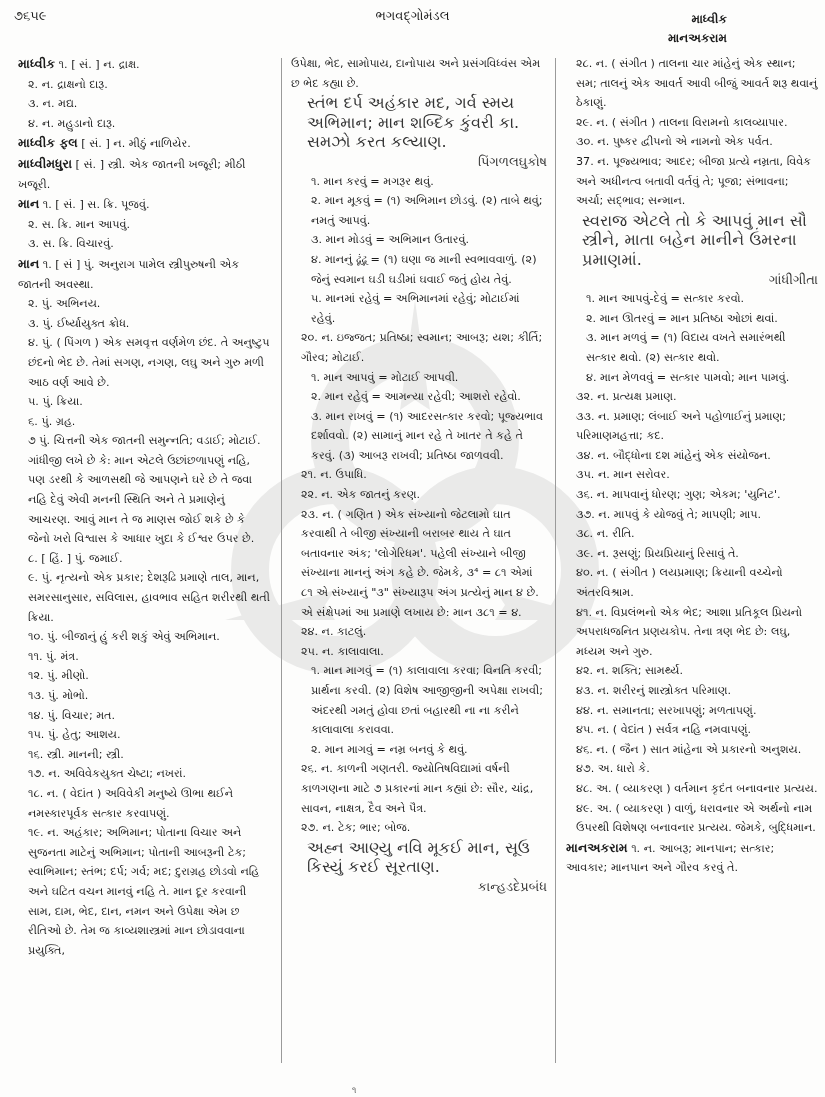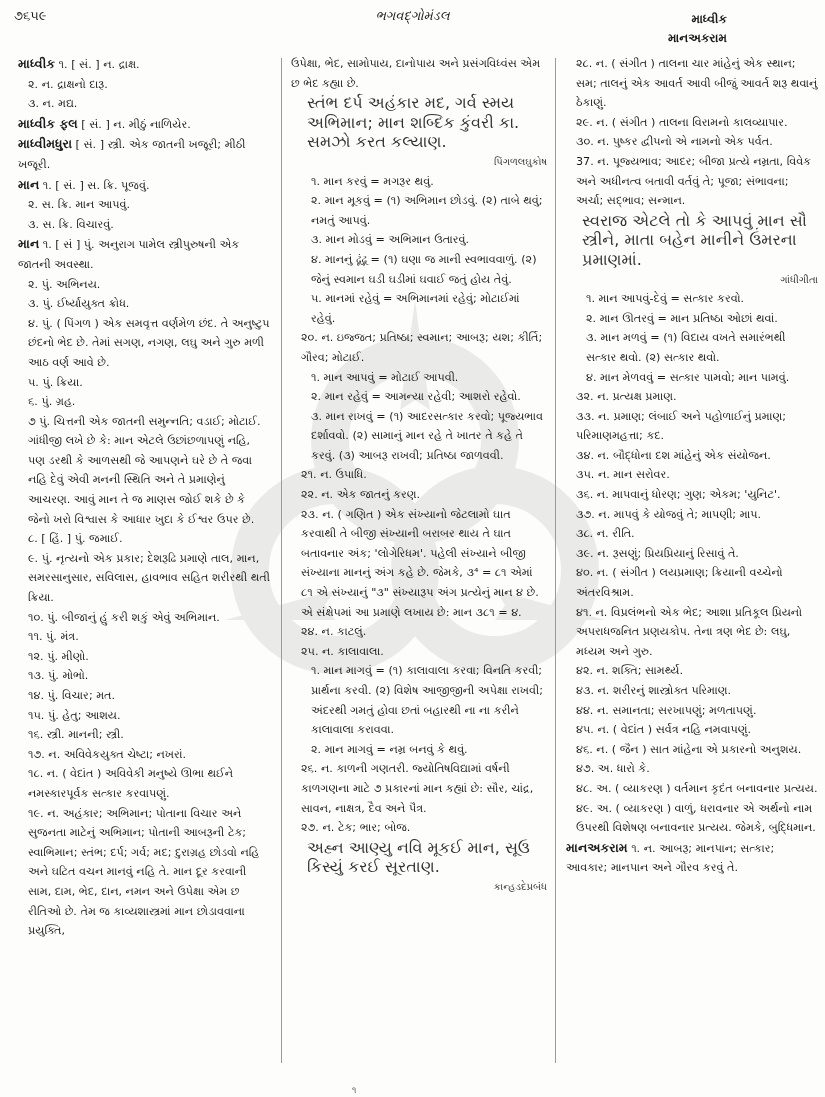--- a/index.html
+++ b/index.html
@@ -7,38 +7,38 @@
     width: 825px; height: 1097px; position: relative; overflow: hidden;
     font-family: "DejaVu Sans", sans-serif; color: #1a1a1a;
   }
   .page { position: absolute; inset: 0; background: #fdfdfc; }
   .watermark {
     position: absolute; left: 215px; top: 290px; width: 400px; height: 420px;
     pointer-events: none; opacity: 0.07;
   }
   .header { position: absolute; left: 0; top: 0; width: 737px; height: 60px; }
   .page-num { position: absolute; left: 14px; top: 8px; font-size: 13px; }
-  .running-title { position: absolute; left: 0; width: 825px; top: 8px; text-align: center; font-size: 13px; font-style: italic; }
+  .running-title { position: absolute; left: 0; width: 825px; top: 8px; text-align: center; font-size: 13px; }
   .guide-words { position: absolute; right: 10px; top: 10px; text-align: right; font-size: 12px; line-height: 19px; font-weight: bold; }
   .col {
     position: absolute; top: 54px; font-size: 11.2px; line-height: 19.6px;
   }
   .col-left { left: 18px; width: 252px; }
   .col-mid { left: 291px; width: 256px; }
   .col-right { left: 566px; width: 252px; }
   .rule { position: absolute; width: 1px; background: #9a9a9a; }
   .rule-1 { left: 281px; top: 58px; height: 1005px; }
   .rule-2 { left: 555px; top: 58px; height: 1005px; }
   .entry { margin: 0 0 0 0; }
   .entry .hw { font-weight: bold; font-size: 12.5px; }
   .entry.main { margin-left: 0; }
   .entry.sense { padding-left: 10px; text-indent: 0; }
   .phrase { padding-left: 20px; }
   .quote { padding-left: 16px; font-size: 16px; color: #333; }
-  .quote-src { text-align: right; font-size: 10px; color: #333; }
+  .quote-src { text-align: right; font-size: 13px; color: #333; }
   .footer-mark { position: absolute; left: 352px; top: 1085px; font-size: 9px; color: #555; }
 </style>
 </head>
 <body>
 
 <div class="page">
 
   <svg class="watermark" viewBox="0 0 400 420">
     <g fill="none" stroke="#000" stroke-width="38">
       <circle cx="200" cy="150" r="85"></circle>
@@ -61,20 +61,21 @@
     </div>
   </div>
 
   <div class="rule rule-1"></div>
   <div class="rule rule-2"></div>
 
   <div class="col col-left" id="col-left">
       <div class="entry main"><span class="hw">માધ્વીક</span><span> ૧. [ સં. ] ન. દ્રાક્ષ.</span></div>
       <div class="entry sense">૨. ન. દ્રાક્ષનો દારૂ.</div>
       <div class="entry sense">૩. ન. મદ્ય.</div>
+      <div class="entry sense">૪. ન. મહુડાનો દારૂ.</div>
       <div class="entry main"><span class="hw">માધ્વીક ફલ</span><span> [ સં. ] ન. મીઠું નાળિયેર.</span></div>
       <div class="entry main"><span class="hw">માધ્વીમધુરા</span><span> [ સં. ] સ્ત્રી. એક જાતની ખજૂરી; મીઠી ખજૂરી.</span></div>
       <div class="entry main"><span class="hw">માન</span><span> ૧. [ સં. ] સ. ક્રિ. પૂજવું.</span></div>
       <div class="entry sense">૨. સ. ક્રિ. માન આપવું.</div>
       <div class="entry sense">૩. સ. ક્રિ. વિચારવું.</div>
       <div class="entry main"><span class="hw">માન</span><span> ૧. [ સં ] પું. અનુરાગ પામેલ સ્ત્રીપુરુષની એક જાતની અવસ્થા.</span></div>
       <div class="entry sense">૨. પું. અભિનય.</div>
       <div class="entry sense">૩. પું. ઈર્ષ્યાયુક્ત ક્રોધ.</div>
       <div class="entry sense">૪. પું. ( પિંગળ ) એક સમવૃત્ત વર્ણમેળ છંદ. તે અનુષ્ટુપ છંદનો ભેદ છે. તેમાં સગણ, નગણ, લઘુ અને ગુરુ મળી આઠ વર્ણ આવે છે.</div>
       <div class="entry sense">૫. પું. ક્રિયા.</div>

